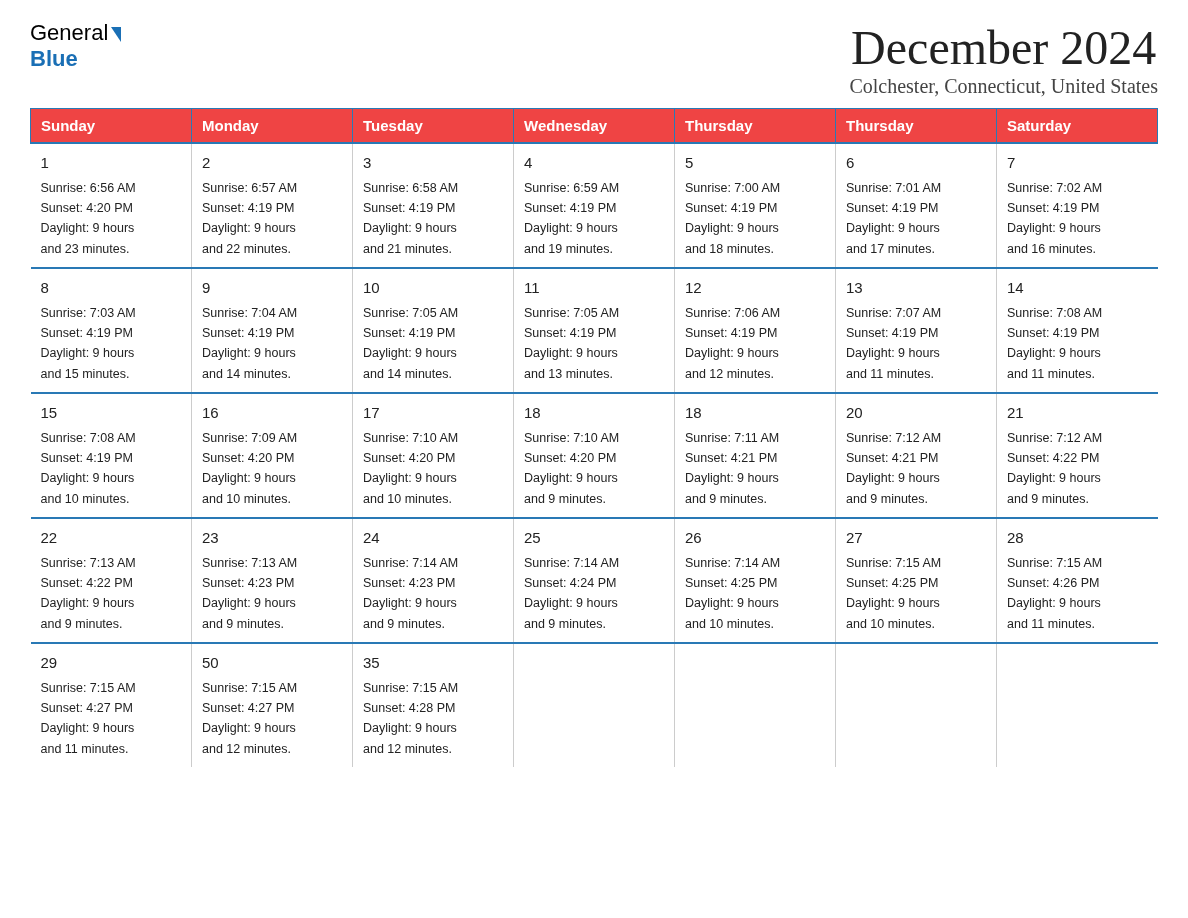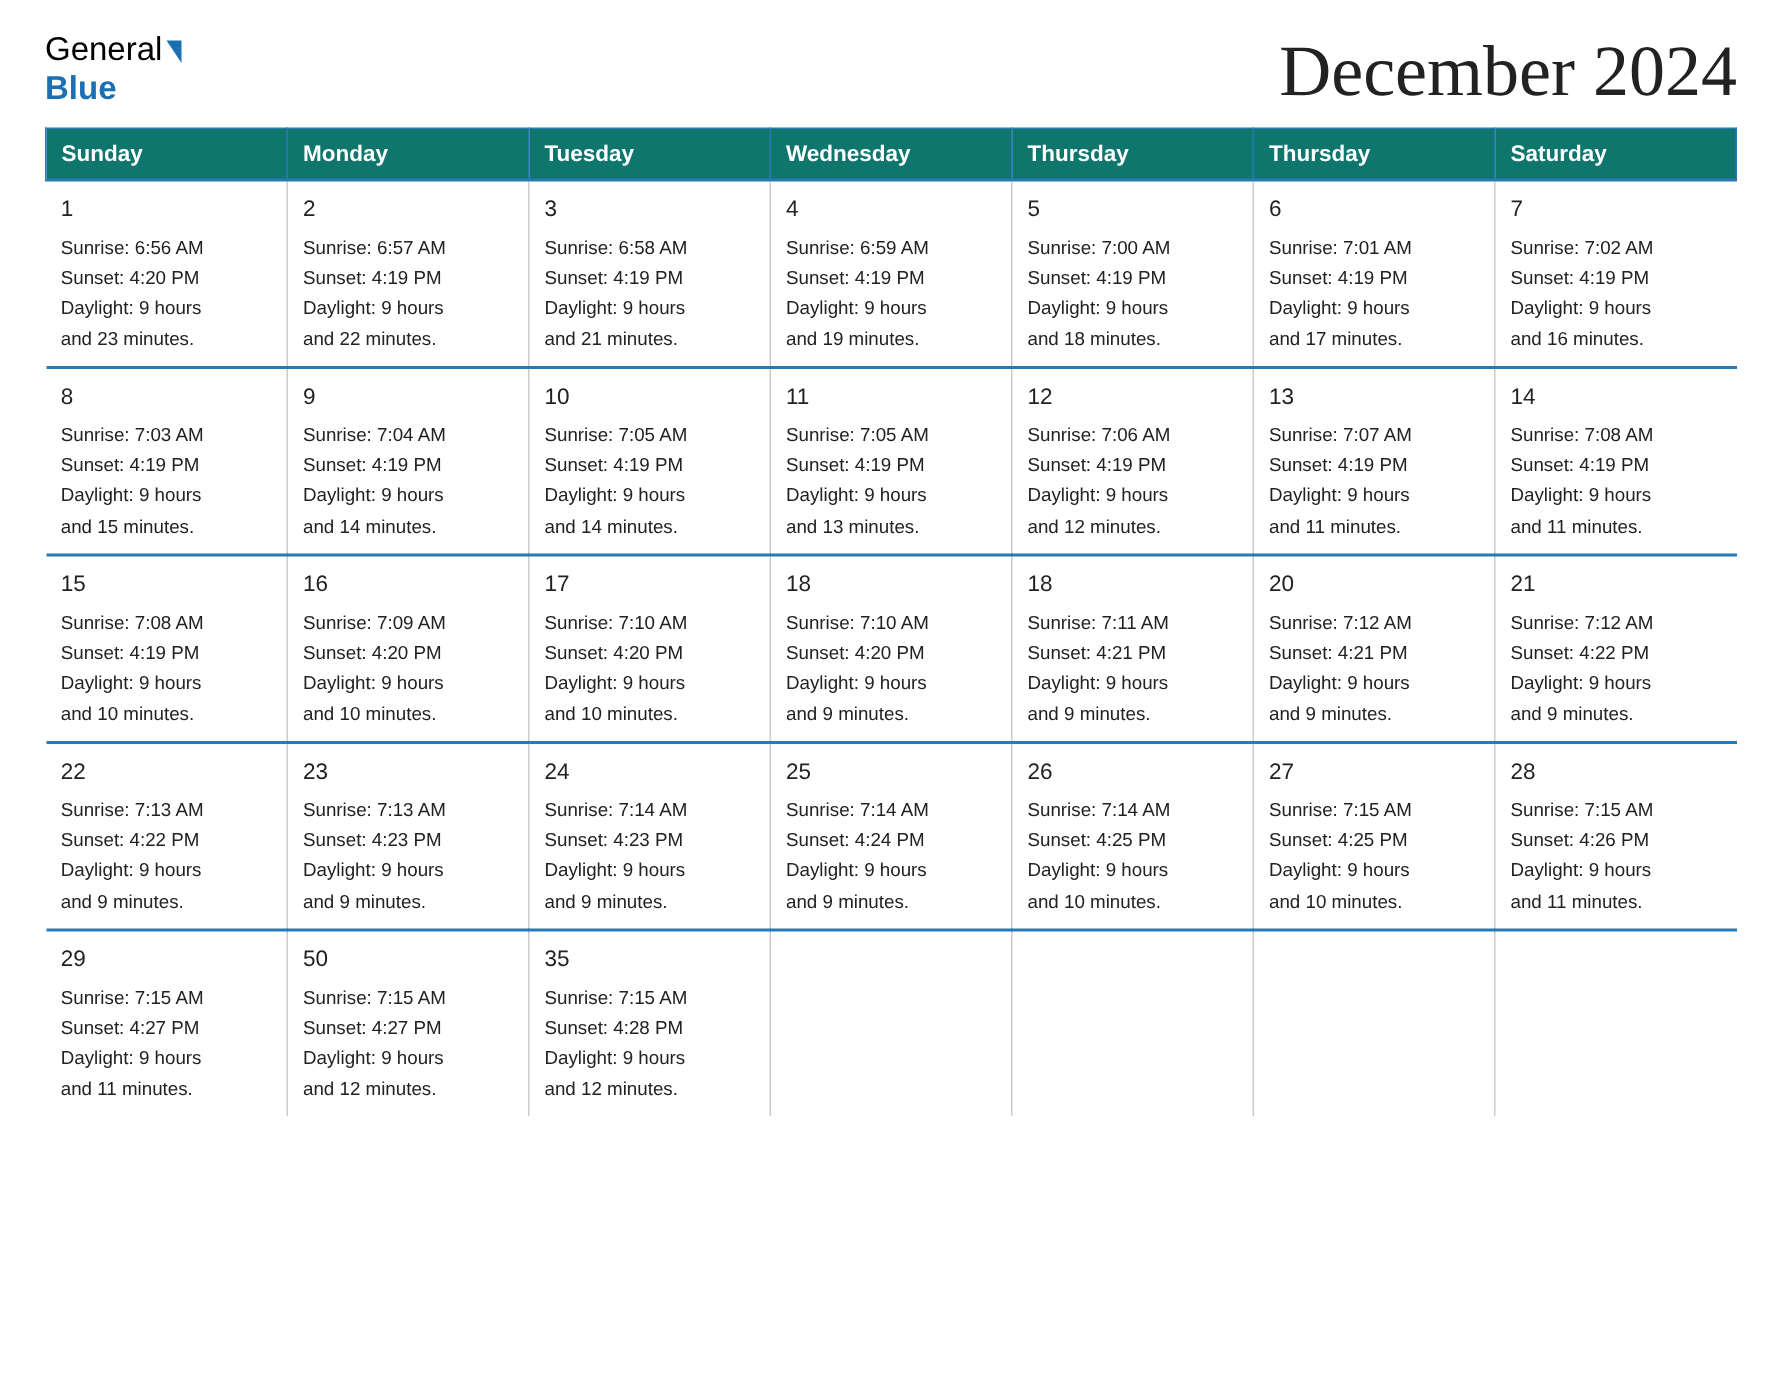--- a/index.html
+++ b/index.html
@@ -38,21 +38,21 @@
       font-size: 20px;
       color: #444;
       font-family: Georgia, serif;
     }
     table {
       width: 100%;
       border-collapse: collapse;
       margin-top: 8px;
     }
     thead tr {
-      background-color: #0f766e;
+      background-color: #ef4444;
     }
     thead th {
       color: #fff;
       font-size: 15px;
       font-weight: bold;
       padding: 8px 10px;
       text-align: left;
       border: 1px solid #2979b5;
     }
     tbody tr {
@@ -94,20 +94,21 @@
     <div class="logo-line1">
       <span style="font-size:22px;font-weight:normal;color:#000;font-family:Arial,sans-serif;">General</span>
       <span style="display:inline-block;width:0;height:0;border-left:10px solid transparent;border-right:0;border-top:15px solid #1a6fb5;margin-left:3px;margin-top:3px;vertical-align:top;"></span>
     </div>
     <div>
       <span style="font-size:22px;font-weight:bold;color:#1a6fb5;font-family:Arial,sans-serif;">Blue</span>
     </div>
   </div>
   <div class="title-block">
     <div class="month-title">December 2024</div>
+    <div class="location-title">Colchester, Connecticut, United States</div>
   </div>
 </div>
 
 <table>
   <thead>
     <tr>
     <th>Sunday</th>
         <th>Monday</th>
         <th>Tuesday</th>
         <th>Wednesday</th>

